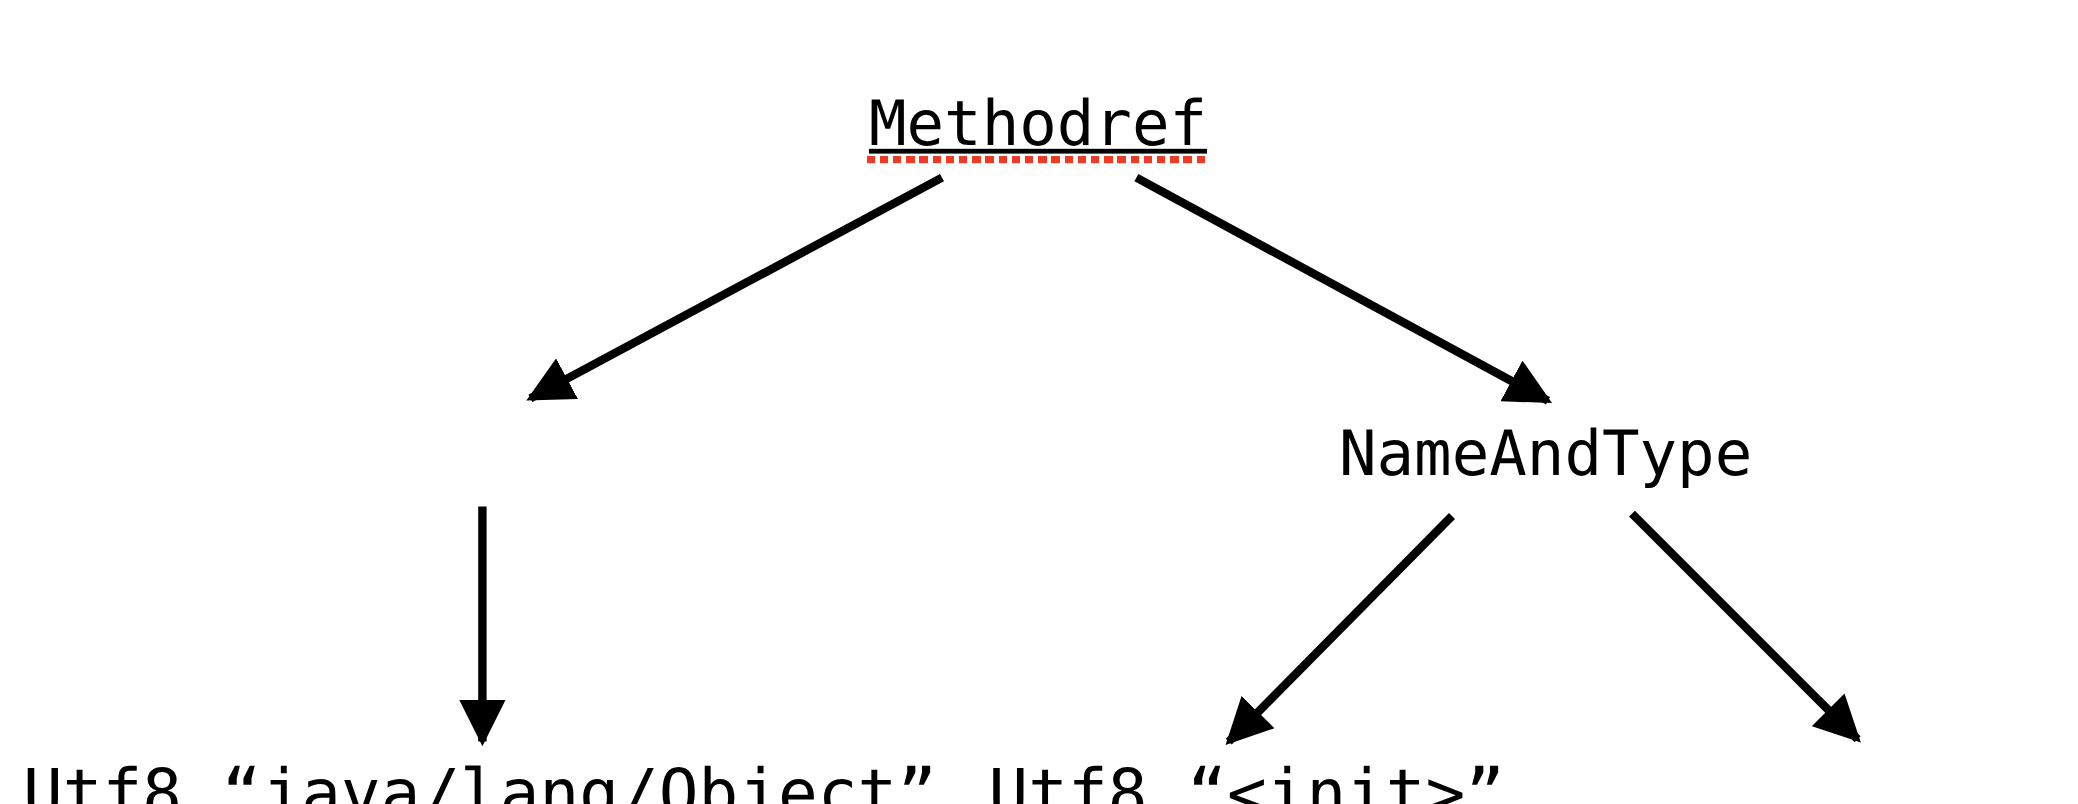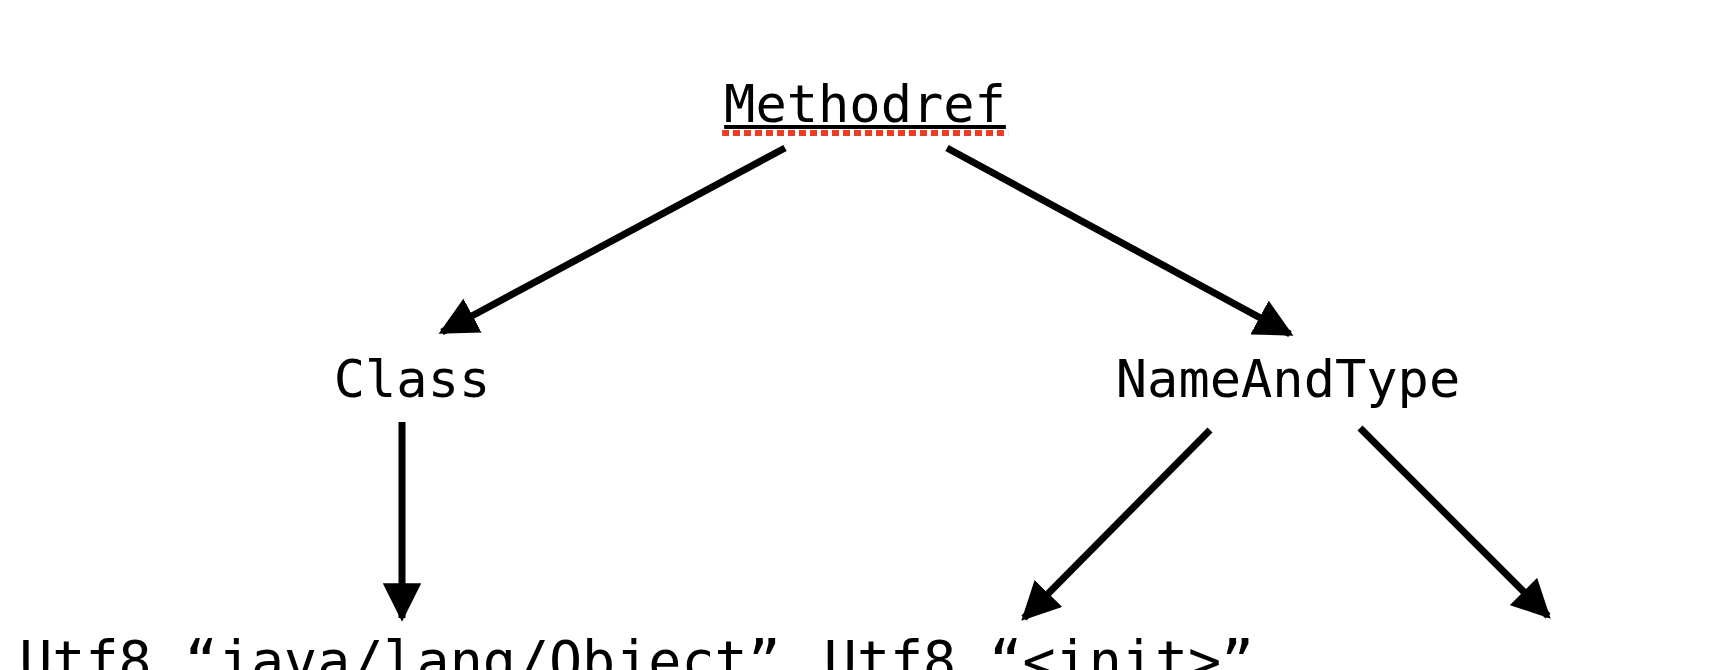--- a/index.html
+++ b/index.html
@@ -68,23 +68,20 @@
     <line x1="947" y1="106" x2="1290" y2="292" stroke="#000000" stroke-width="7" marker-end="url(#arrowhead)"></line>
     <line x1="402" y1="380" x2="402" y2="576" stroke="#000000" stroke-width="7" marker-end="url(#arrowhead)"></line>
     <line x1="1210" y1="388" x2="1024" y2="576" stroke="#000000" stroke-width="7" marker-end="url(#arrowhead)"></line>
     <line x1="1360" y1="386" x2="1548" y2="574" stroke="#000000" stroke-width="7" marker-end="url(#arrowhead)"></line>
   </svg>
 
   <div class="node internal" style="left:865px; top:36px;">
     <span class="root-label">Methodref</span>
   </div>
 
-  <div class="node internal" style="left:412px; top:311px;">
-    <span>Class</span>
-  </div>
 
   <div class="node internal" style="left:1288px; top:311px;">
     <span>NameAndType</span>
   </div>
 
   <div class="node leaf" style="left:400px; top:592px;">
     <span>Utf8 “java/lang/Object”</span>
   </div>
 
   <div class="node leaf" style="left:1039px; top:592px;">

